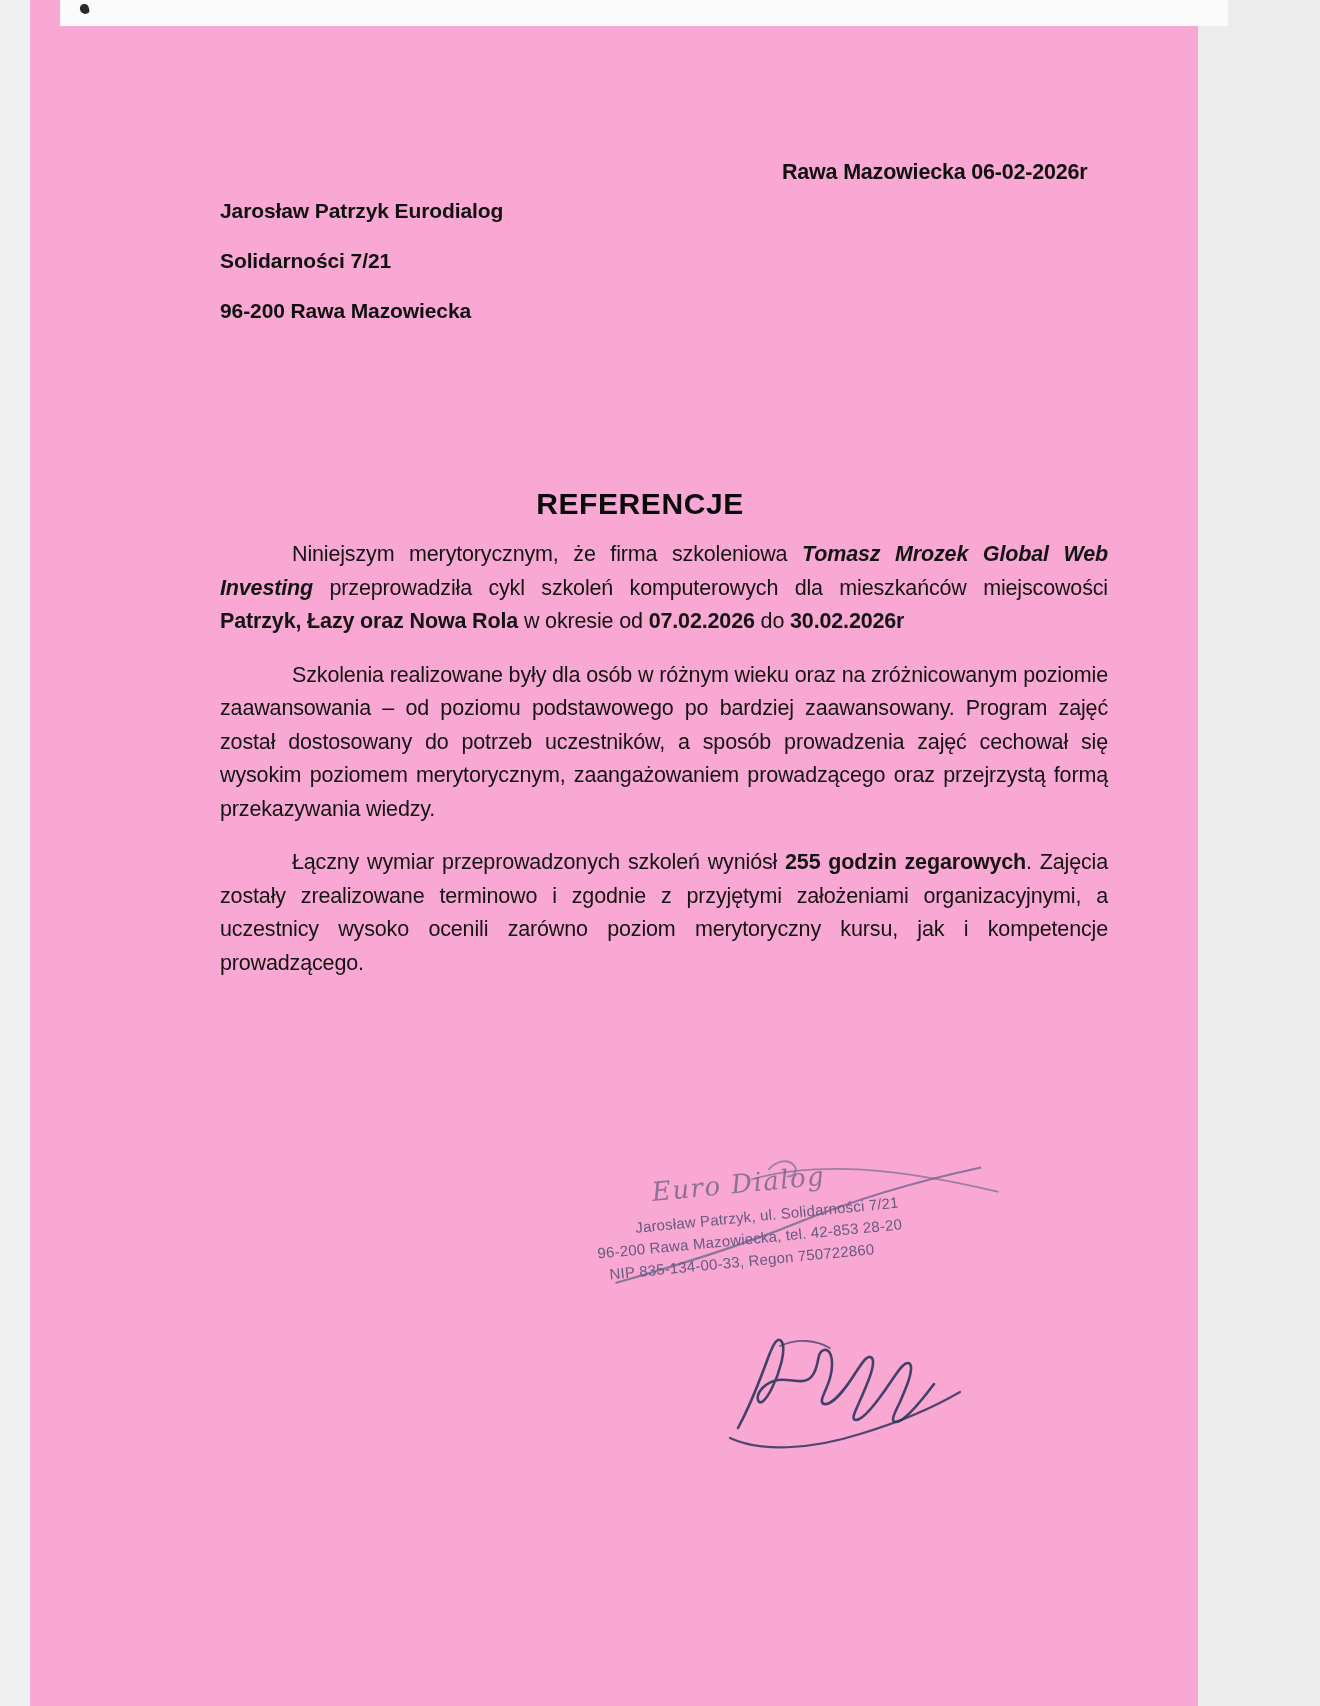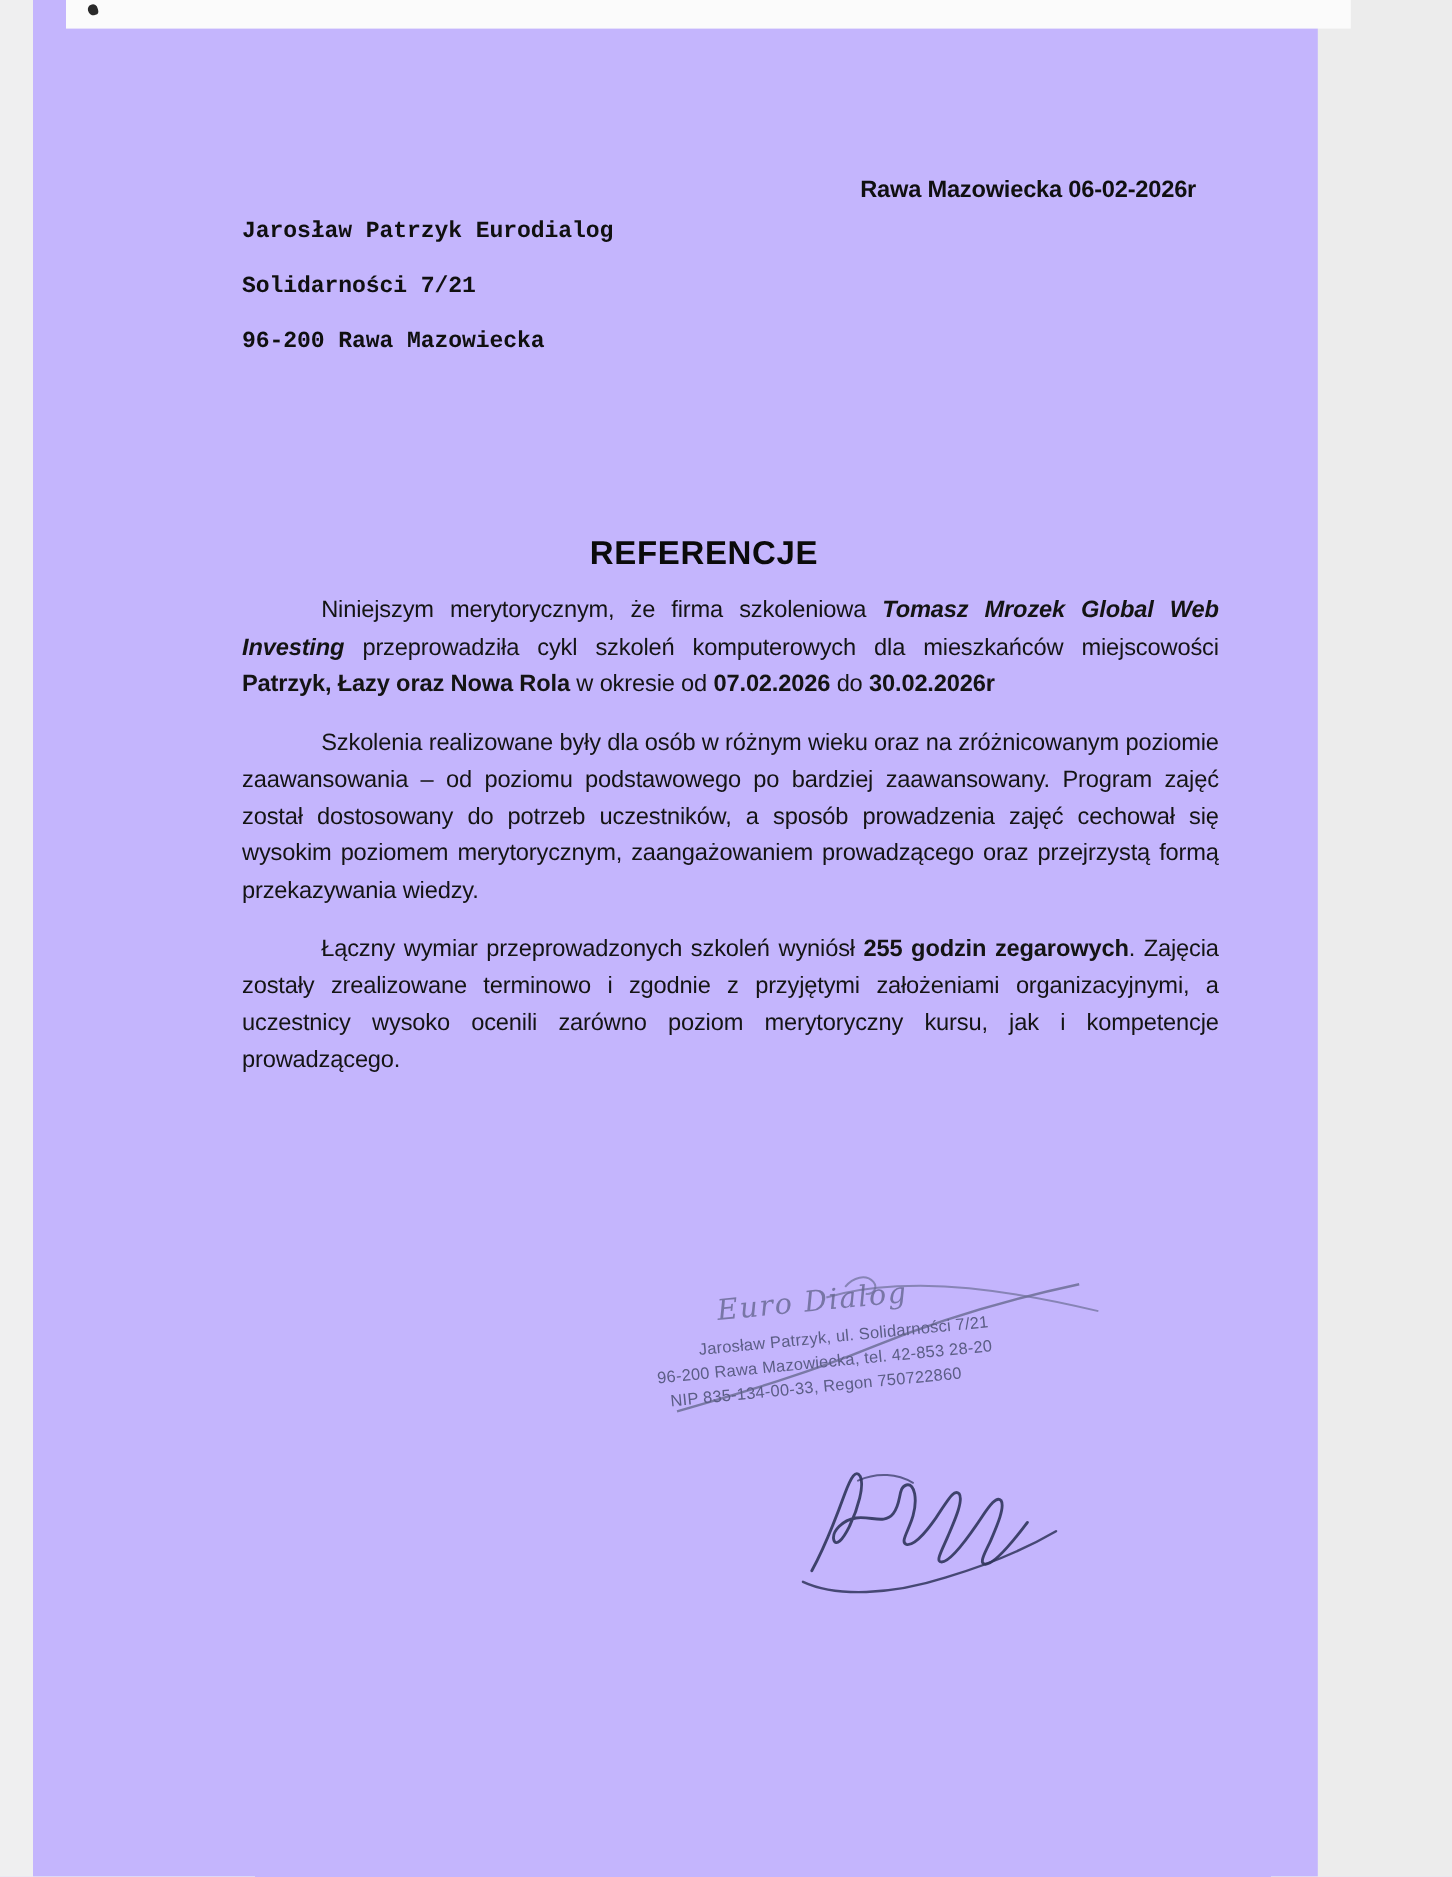--- a/index.html
+++ b/index.html
@@ -15,21 +15,21 @@
     overflow: hidden;
   }
 
   
   #page {
     position: absolute;
     left: 30px;
     top: 0;
     width: 1168px;
     height: 1706px;
-    background: #c4b5fd;
+    background: #f9a8d4;
     box-shadow: 0 0 0 0 transparent;
   }
   
   #left-gutter {
     position: absolute;
     left: 0; top: 0;
     width: 30px; height: 1706px;
     background: #efeff0;
   }
   #right-gutter {
@@ -74,21 +74,21 @@
   .sender {
     position: absolute;
     left: 30px;
     top: 200px;
     font-size: 21px;
     font-weight: bold;
     color: #101010;
     letter-spacing: -0.1px;
     line-height: 1.0;
   }
-  .sender .l { margin-bottom: 29px; font-family: Liberation Mono, monospace; }
+  .sender .l { margin-bottom: 29px; }
   .sender .l:last-child { margin-bottom: 16px; }
 
   .doc-title {
     position: absolute;
     left: 0;
     top: 487px;
     width: 900px;
     text-align: center;
     font-size: 30px;
     font-weight: bold;

